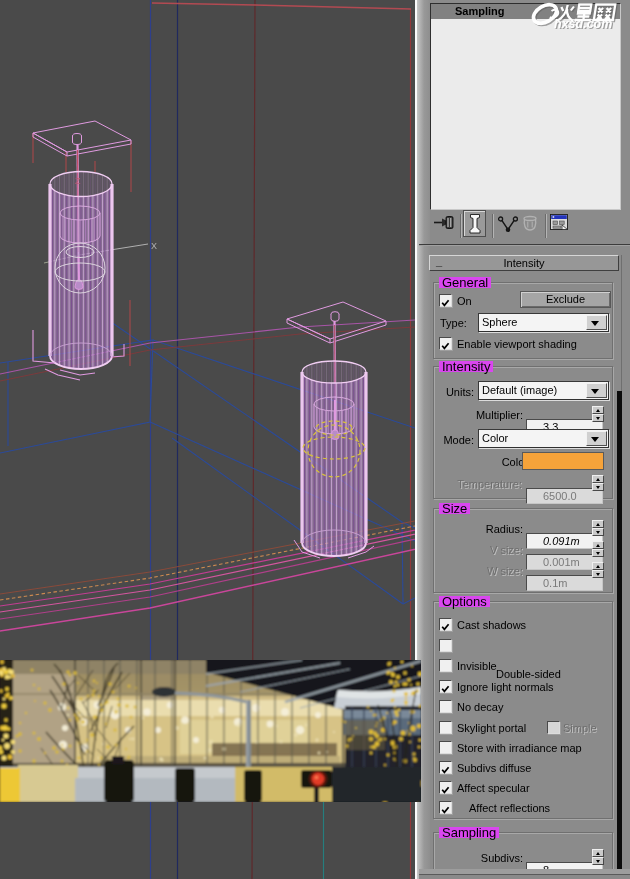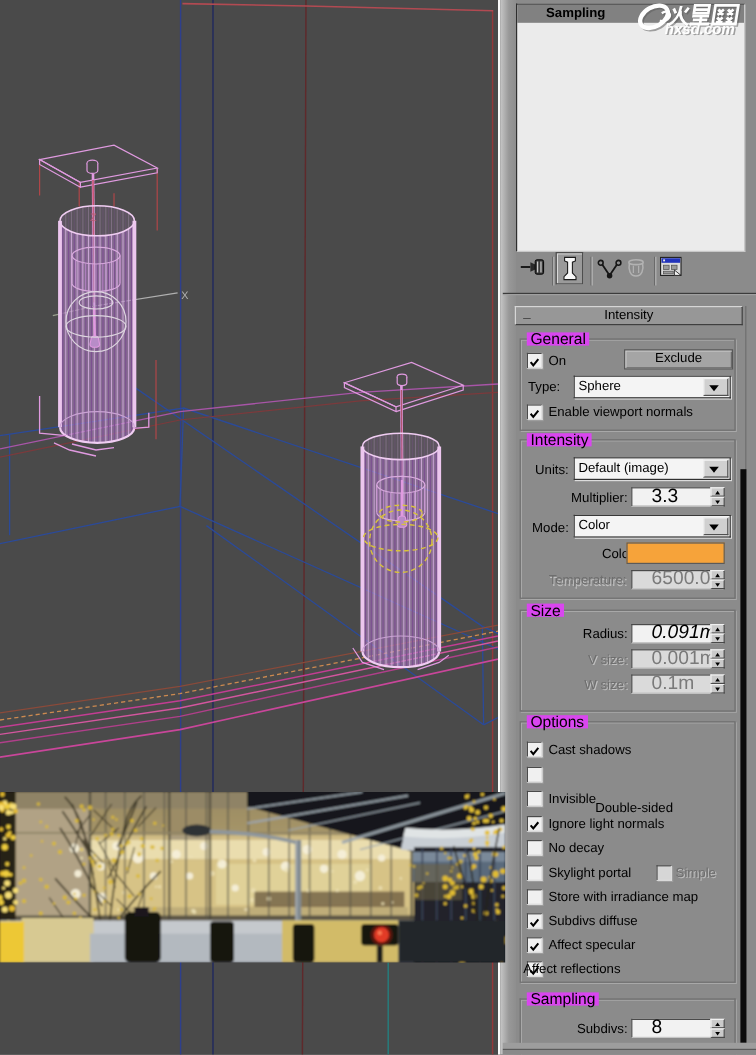--- a/index.html
+++ b/index.html
@@ -12,23 +12,23 @@
   .lbl{position:absolute;font-size:11px;color:#000;white-space:nowrap;line-height:12px;}
   .rlbl{position:absolute;font-size:11px;color:#000;white-space:nowrap;line-height:12px;text-align:right;}
   .dis{color:#6e6e6e;text-shadow:1px 1px 0 #c0c0c0;}
   .grp{position:absolute;border:1px solid #707070;box-shadow:inset 1px 1px 0 #a8a8a8, 1px 1px 0 #a8a8a8;}
   .glab{position:absolute;font-size:13px;color:#000;background:#d946ef;padding:0 3px;line-height:11px;}
   .cb{position:absolute;width:11px;height:11px;background:#f0f0f0;
       border-top:1px solid #4a4a4a;border-left:1px solid #4a4a4a;
       border-right:1px solid #dcdcdc;border-bottom:1px solid #dcdcdc;
       box-shadow:1px 1px 0 #9e9e9e;}
   .cbd{background:#d6d6d6;}
-  .field{position:absolute;background:#f2f2f2;font-size:16px;color:#000;line-height:14px;
+  .field{position:absolute;background:#f2f2f2;font-size:11px;color:#000;line-height:14px;
       padding-left:16px;border-top:1px solid #4a4a4a;border-left:1px solid #4a4a4a;
-      border-right:1px solid #c6c6c6;border-bottom:1px solid #c6c6c6;}
+      border-right:1px solid #c6c6c6;border-bottom:1px solid #c6c6c6;margin-top:13px;}
   .fieldd{background:#dadada;color:#7a7a7a;}
   .combo{position:absolute;background:#f4f4f4;font-size:11px;color:#000;
       border-top:1px solid #383838;border-left:1px solid #383838;
       border-right:1px solid #303030;border-bottom:1px solid #303030;
       box-shadow:1px 1px 0 #dcdcdc;}
   .combo .txt{position:absolute;left:3px;top:1px;line-height:14px;}
   .cbtn{position:absolute;right:1px;top:1px;bottom:1px;width:19px;background:#d0d0d0;
       border-top:1px solid #f2f2f2;border-left:1px solid #f2f2f2;
       border-right:1px solid #505050;border-bottom:1px solid #505050;}
   .cbtn:after{content:"";position:absolute;left:4px;top:5px;border:4.5px solid transparent;border-top:5.5px solid #000;border-bottom:none;}
@@ -787,21 +787,21 @@
 <span class="lbl" style="left:457px;top:295px;">On</span>
 <div class="btn" style="left:520px;top:291px;width:89px;height:15px;line-height:15px;">Exclude</div>
 <span class="lbl" style="left:440px;top:317px;">Type:</span>
 <div class="combo" style="left:478px;top:313px;width:129px;height:17px;">
     <span class="txt">Sphere</span>
     <span class="cbtn"></span>
   </div>
 <span class="cb" style="left:439px;top:337px;"><svg width="11" height="11">
       <path d="M2.2,4.8 l2.2,2.6 L8.6,2.2" stroke="#000" stroke-width="1.7" fill="none"></path>
     </svg></span>
-<span class="lbl" style="left:457px;top:338px;">Enable viewport normals</span>
+<span class="lbl" style="left:457px;top:338px;">Enable viewport shading</span>
 
 <div class="grp" style="left:433px;top:366px;width:178px;height:131px;"></div>
 <span class="glab" style="left:439px;top:361px;">Intensity</span>
 <span class="rlbl" style="left:404px;top:386px;width:70px;">Units:</span>
 <div class="combo" style="left:478px;top:381px;width:129px;height:17px;">
     <span class="txt">Default (image)</span>
     <span class="cbtn"></span>
   </div>
 <span class="rlbl" style="left:453px;top:409px;width:70px;">Multiplier:</span>
 <div class="field" style="left:526px;top:406px;width:59px;height:14px;">3.3</div>
@@ -870,21 +870,21 @@
       <path d="M2.2,4.8 l2.2,2.6 L8.6,2.2" stroke="#000" stroke-width="1.7" fill="none"></path>
     </svg></span>
 <span class="lbl" style="left:457px;top:762px;">Subdivs diffuse</span>
 <span class="cb" style="left:439px;top:781px;"><svg width="11" height="11">
       <path d="M2.2,4.8 l2.2,2.6 L8.6,2.2" stroke="#000" stroke-width="1.7" fill="none"></path>
     </svg></span>
 <span class="lbl" style="left:457px;top:782px;">Affect specular</span>
 <span class="cb" style="left:439px;top:801px;"><svg width="11" height="11">
       <path d="M2.2,4.8 l2.2,2.6 L8.6,2.2" stroke="#000" stroke-width="1.7" fill="none"></path>
     </svg></span>
-<span class="lbl" style="left:436px;top:802px;">Affect reflections</span>
+<span class="lbl" style="left:469px;top:802px;">Affect reflections</span>
 
 <div class="grp" style="left:433px;top:832px;width:178px;height:47px;border-bottom:none;"></div>
 <span class="glab" style="left:439px;top:827px;">Sampling</span>
 <span class="rlbl" style="left:453px;top:852px;width:70px;">Subdivs:</span>
 <div class="field" style="left:526px;top:849px;width:59px;height:14px;">8</div>
 <div class="spin" style="left:592px;top:849px;">
     <span class="u"></span>
     <span class="d"></span>
   </div>
 

